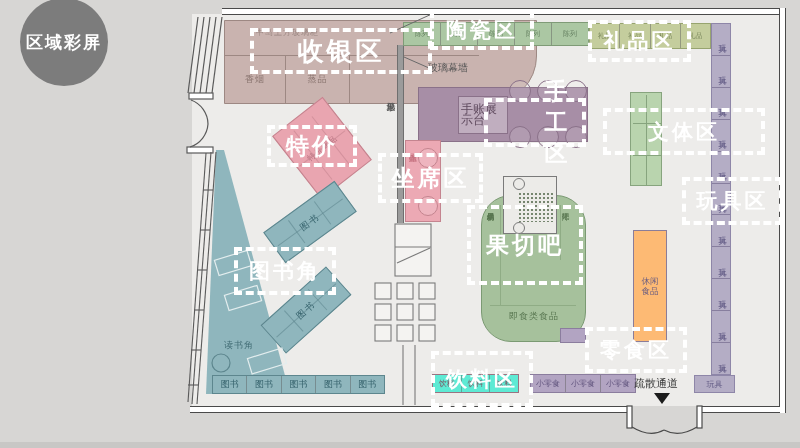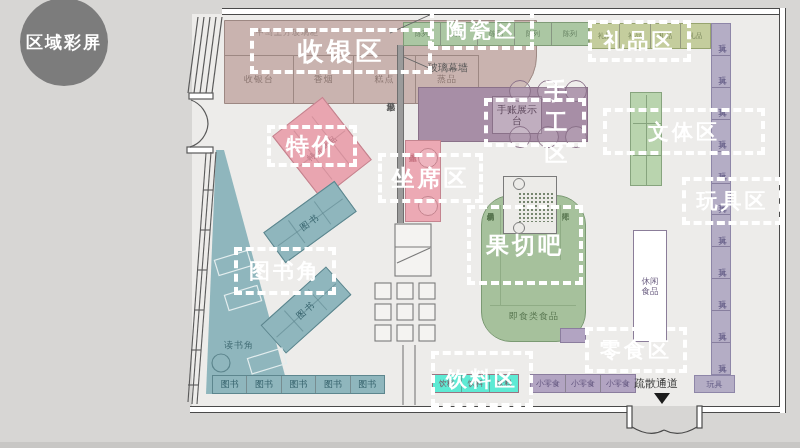--- a/index.html
+++ b/index.html
@@ -43,36 +43,36 @@
   
   .counter{background:#c9b3af;border:1px solid #9d8883;border-bottom-right-radius:48px;z-index:5;}
   .counter .cells{position:absolute;left:0;bottom:0;height:47px;display:flex;border-top:1px solid #9d8883;}
   .counter .ccell{display:flex;align-items:center;justify-content:center;border-right:1px solid #9d8883;
     color:#8a7570;font-size:9px;letter-spacing:1px;}
   .note{color:#9a8681;font-size:8px;letter-spacing:1px;white-space:nowrap;z-index:6;}
   .anno{color:#555;font-size:10px;white-space:nowrap;z-index:30;}
   .vtext{writing-mode:vertical-rl;text-orientation:upright;}
   
   .htable{background:#a78ea6;border:1px solid #8a7189;z-index:6;}
-  .hbox{background:#c0aebf;border:1px solid #8a7189;color:#5f4a5e;font-size:10px;line-height:11px;
-    display:flex;align-items:center;justify-content:center;text-align:center;z-index:7;padding:2px;margin-left:34px;}
+  .hbox{background:#c0aebf;border:1px solid #8a7189;color:#5f4a5e;font-size:12px;line-height:11px;
+    display:flex;align-items:center;justify-content:center;z-index:7;padding:2px;}
   .circ{border-radius:50%;border:1px solid #8a7189;background:rgba(255,255,255,.12);z-index:8;}
   .greenshelf{background:#b9d4ae;border:1px solid #87a47e;z-index:6;}
   .ptable{background:#e9a5b0;border:1px solid #c4848f;color:#c4848f;z-index:6;
     display:flex;align-items:center;justify-content:center;}
   .ptable span{color:#b5707e;font-size:8px;letter-spacing:1px;}
   .seatrect{background:#eca9b4;border:1px solid #c4848f;z-index:6;}
   .seatc{border:1px solid #c4848f;border-radius:50%;background:rgba(255,255,255,.15);z-index:7;}
   .island{background:#a6c19c;border:1px solid #7b9a73;border-radius:30px;z-index:5;}
   .iline{background:#7b9a73;opacity:.55;z-index:6;}
   .itext{color:#57754f;z-index:7;}
   .juice{background:#ecebe8;border:1px solid #7a7a7a;z-index:7;}
   .jcirc{border:1px solid #7a7a7a;border-radius:50%;background:#ecebe8;z-index:8;}
   .hatch{background-image:radial-gradient(#76866f 0.8px, transparent 0.9px);background-size:4px 4px;z-index:8;}
-  .lshelf{background:#ffffff;border:1px solid #8b7d99;z-index:6;color:#6a5d80;
+  .lshelf{background:#fdba74;border:1px solid #8b7d99;z-index:6;color:#6a5d80;
     display:flex;align-items:center;justify-content:center;text-align:center;font-size:8.5px;line-height:10px;}
   .smshelf{background:#b2a4c2;border:1px solid #8b7d9e;z-index:6;}
   .btable{background:#8fb6bd;border:1px solid #5d868e;color:#5d868e;z-index:6;
     display:flex;align-items:center;justify-content:center;}
   .btable span{color:#33606a;font-size:9px;letter-spacing:2px;}
   .tbl-line-h{position:absolute;left:4%;right:4%;top:50%;height:1px;background:currentColor;opacity:.6;}
   .tbl-line-v1{position:absolute;top:10%;bottom:10%;left:30%;width:1px;background:currentColor;opacity:.6;}
   .tbl-line-v2{position:absolute;top:10%;bottom:10%;left:68%;width:1px;background:currentColor;opacity:.6;}
   .wedge{background:#8fb6bd;z-index:4;}
   .wedgetext{color:#3f6a72;font-size:9px;letter-spacing:1px;z-index:7;}
@@ -91,23 +91,21 @@
 <div class="abs band" style="left:0;top:442px;width:800px;height:6px;"></div>
 
 <div class="abs wall-h" style="left:222px;top:8px;width:564px;height:7px;"></div>
 <div class="abs wall-v" style="left:779px;top:8px;width:7px;height:405px;"></div>
 <div class="abs wall-h" style="left:190px;top:406px;width:437px;height:7px;"></div>
 <div class="abs wall-h" style="left:700px;top:406px;width:80px;height:7px;"></div>
 <div class="abs glasswall" style="left:397px;top:45px;width:7px;height:178px;z-index:9;"></div>
 
 <div class="abs counter" style="left:224px;top:20px;width:313px;height:84px;">
   <div class="cells" style="width:254px;">
-    <div class="ccell" style="width:69px;">收银台</div>
     <div class="ccell" style="width:60px;">香烟</div>
-    <div class="ccell" style="width:61px;">糕点</div>
     <div class="ccell" style="width:63px;">蒸品</div>
   </div>
 </div>
 <div class="abs note" style="left:256px;top:27px;">中岛上方玻璃柜</div>
 
 <div class="abs strip s-ceramic" style="left:403px;top:22px;width:186px;height:24px;">
   <div class="cell">陈列</div>
   <div class="cell">陈列</div>
   <div class="cell">陈列</div>
   <div class="cell">陈列</div>

